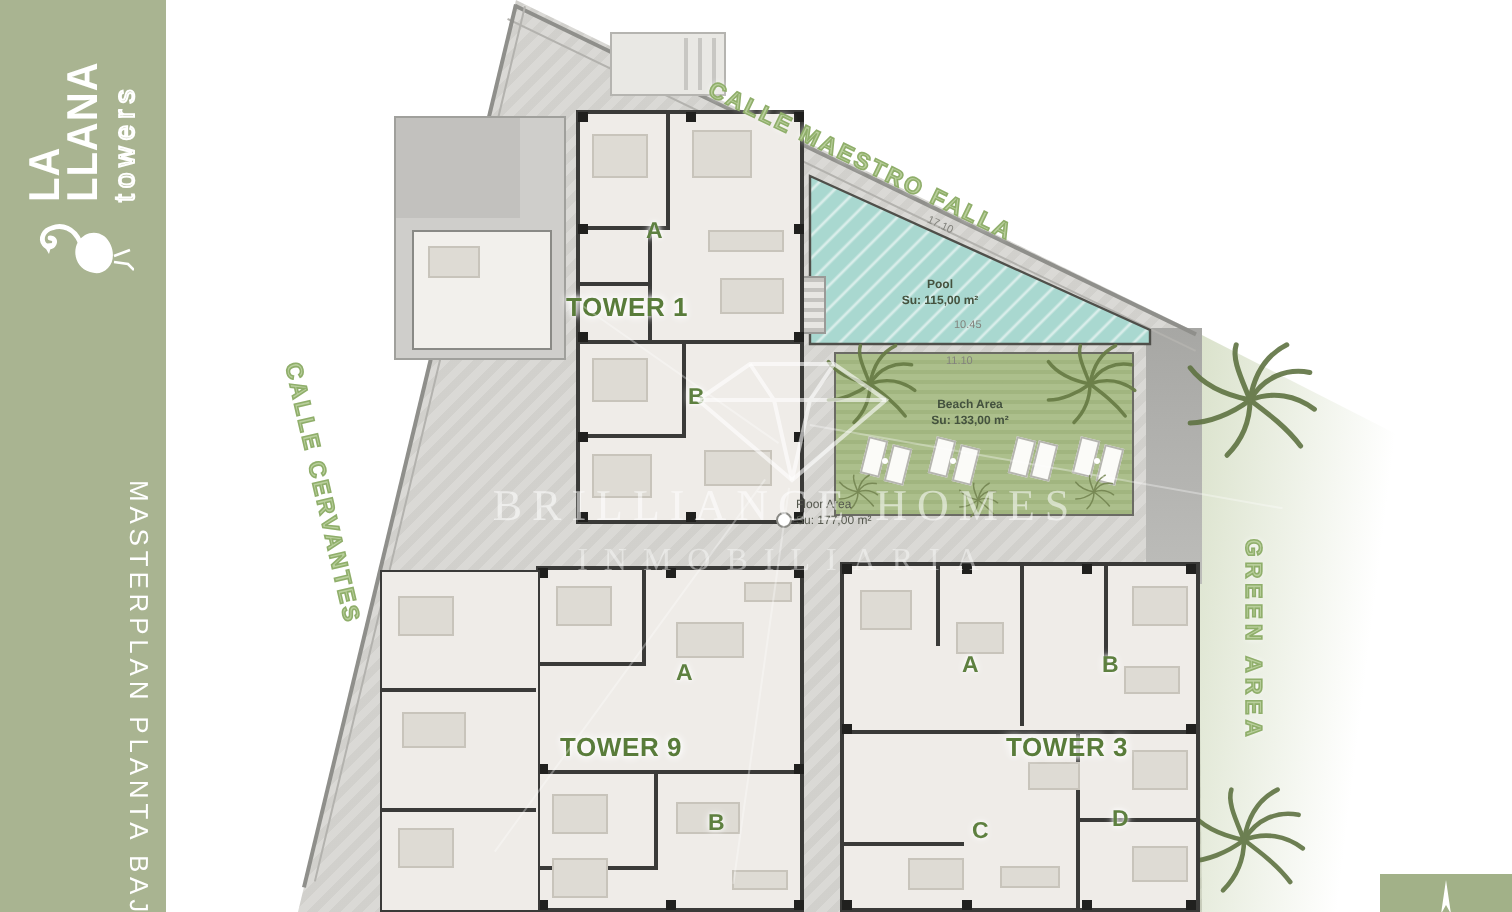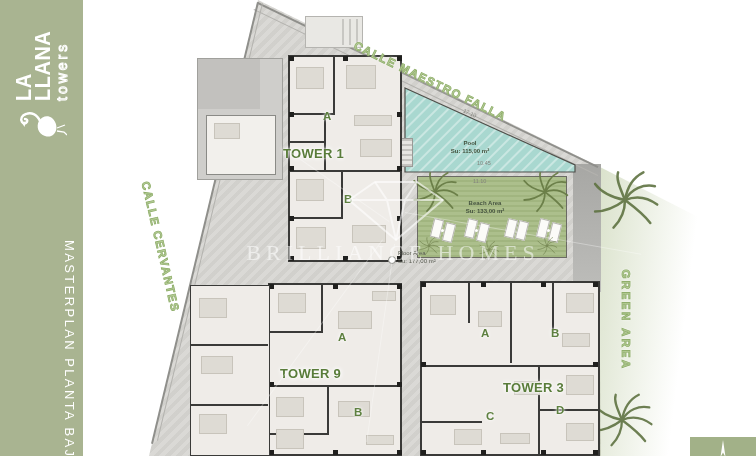--- a/index.html
+++ b/index.html
@@ -224,21 +224,21 @@
       <div class="furn" style="left:144px;top:140px;width:26px;height:16px;"></div>
       <div class="furn" style="left:32px;top:146px;width:26px;height:14px;"></div>
       <div class="furn" style="left:78px;top:150px;width:28px;height:9px;"></div>
       <div class="furn" style="left:92px;top:98px;width:24px;height:12px;"></div>
       <div class="pil" style="left:-1px;top:-1px;box-shadow:60px 0 #20201e,120px 0 #20201e,172px 0 #20201e,0 80px #20201e,172px 80px #20201e,0 168px #20201e,60px 168px #20201e,120px 168px #20201e,172px 168px #20201e;"></div>
       <div class="unit" style="left:59px;top:44px;">A</div>
       <div class="unit" style="left:129px;top:44px;">B</div>
       <div class="unit" style="left:134px;top:121px;">D</div>
       <div class="unit" style="left:64px;top:127px;">C</div>
     </div>
-    <div class="lbl" style="left:420px;top:380px;">TOWER 3</div>
+    <div class="lbl" style="left:420px;top:366px;">TOWER 3</div>
 
     <div class="bld" style="left:107px;top:285px;width:80px;height:171px;border-width:1.5px;">
       <div class="wall" style="left:0;top:58px;width:77px;height:2px;"></div>
       <div class="wall" style="left:0;top:118px;width:77px;height:2px;"></div>
       <div class="furn" style="left:8px;top:12px;width:26px;height:18px;"></div>
       <div class="furn" style="left:10px;top:70px;width:30px;height:16px;"></div>
       <div class="furn" style="left:8px;top:128px;width:26px;height:18px;"></div>
     </div>
 
     <div class="abs" style="left:305px;top:256px;width:6px;height:6px;border:1px solid #8a8a85;border-radius:50%;background:#fff;"></div>
@@ -254,20 +254,21 @@
     <div class="ray" style="left:300px;top:240px;width:230px;transform:rotate(126deg);"></div>
     <div class="ray" style="left:312px;top:244px;width:200px;transform:rotate(98deg);"></div>
     <div class="ray" style="left:306px;top:222px;width:120px;transform:rotate(215deg);"></div>
     <svg class="svgabs" style="left:252px;top:178px;" width="120" height="66">
       <g stroke="rgba(255,255,255,.6)" stroke-width="2" fill="none">
         <path d="M14,22 L40,4 L82,4 L108,22 L61,62 Z"></path>
         <path d="M14,22 L108,22 M40,4 L52,22 M82,4 L70,22 M52,22 L61,62 M70,22 L61,62"></path>
       </g>
     </svg>
     <div class="wm" style="left:160px;top:240px;width:300px;font-size:22px;letter-spacing:5px;">BRILLIANCE HOMES</div>
+    <div class="wm" style="left:160px;top:272px;width:300px;font-size:16px;letter-spacing:8px;color:rgba(255,255,255,.42);">INMOBILIARIA</div>
 
     <div id="northbox" class="abs">
       <svg width="14" height="19" style="position:absolute;left:26px;top:1px;">
         <path d="M7,2 L9.5,19 L7,14.5 L4.5,19 Z" fill="#fff"></path>
       </svg>
     </div>
 
   </div>
 </div>
 

